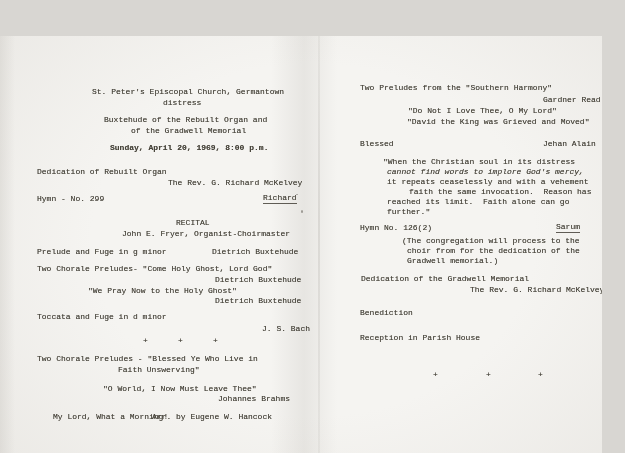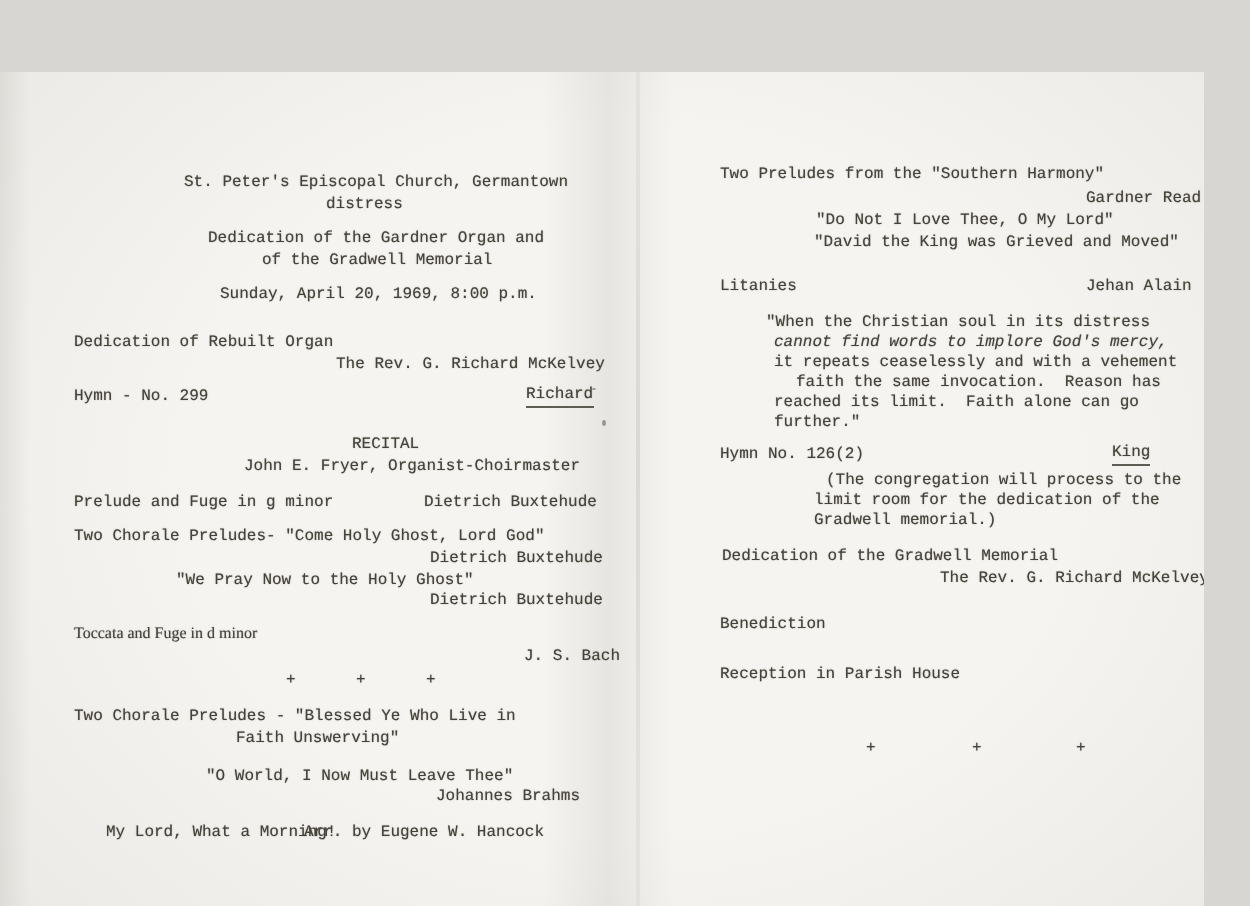--- a/index.html
+++ b/index.html
@@ -63,62 +63,62 @@
 
 <div class="scan">
   <div class="page page-left"></div>
   <div class="page page-right"></div>
   <div class="crease"></div>
   <div class="speck speck-a"></div>
   <div class="speck speck-b"></div>
   <div id="lines-layer">
       <div class="line" style="left: 92px; top: 51px;">St. Peter's Episcopal Church, Germantown</div>
       <div class="line" style="left: 163px; top: 62px;">distress</div>
-      <div class="line" style="left: 104px; top: 79px;">Dedication of the Gardner Organ and</div>
+      <div class="line" style="left: 104px; top: 79px;">Buxtehude of the Rebuilt Organ and</div>
       <div class="line" style="left: 131px; top: 90px;">of the Gradwell Memorial</div>
-      <div class="line" style="left: 110px; top: 107px;">Sunday, April 20, 1969, 8:00 p.m.</div>
+      <div class="line" style="left: 110px; top: 107px; font-weight: bold;">Sunday, April 20, 1969, 8:00 p.m.</div>
       <div class="line" style="left: 37px; top: 131px;">Dedication of Rebuilt Organ</div>
       <div class="line" style="left: 168px; top: 142px;">The Rev. G. Richard McKelvey</div>
       <div class="line" style="left: 37px; top: 158px; font-family: Liberation Mono, monospace;">Hymn - No. 299</div>
       <div class="line underline" style="left: 263px; top: 157px;">Richard</div>
       <div class="line" style="left: 176px; top: 182px;">RECITAL</div>
       <div class="line" style="left: 122px; top: 193px;">John E. Fryer, Organist-Choirmaster</div>
       <div class="line" style="left: 37px; top: 211px;">Prelude and Fuge in g minor</div>
       <div class="line" style="left: 212px; top: 211px;">Dietrich Buxtehude</div>
       <div class="line" style="left: 37px; top: 228px;">Two Chorale Preludes- "Come Holy Ghost, Lord God"</div>
       <div class="line" style="left: 215px; top: 239px;">Dietrich Buxtehude</div>
       <div class="line" style="left: 88px; top: 250px;">"We Pray Now to the Holy Ghost"</div>
       <div class="line" style="left: 215px; top: 260px;">Dietrich Buxtehude</div>
-      <div class="line" style="left: 37px; top: 276px; font-family: Liberation Serif, serif;">Toccata and Fuge in d minor</div>
+      <div class="line" style="left: 37px; top: 276px;">Toccata and Fuge in d minor</div>
       <div class="line" style="left: 262px; top: 288px; text-align: center;">J. S. Bach</div>
       <div class="line" style="left: 143px; top: 300px;">+</div>
       <div class="line" style="left: 178px; top: 300px;">+</div>
       <div class="line" style="left: 213px; top: 300px;">+</div>
       <div class="line" style="left: 37px; top: 318px;">Two Chorale Preludes - "Blessed Ye Who Live in</div>
       <div class="line" style="left: 118px; top: 329px;">Faith Unswerving"</div>
       <div class="line" style="left: 103px; top: 348px;">"O World, I Now Must Leave Thee"</div>
       <div class="line" style="left: 218px; top: 358px;">Johannes Brahms</div>
       <div class="line" style="left: 53px; top: 376px;">My Lord, What a Morning!</div>
       <div class="line" style="left: 152px; top: 376px; text-align: right;">Arr. by Eugene W. Hancock</div>
       <div class="line" style="left: 360px; top: 47px;">Two Preludes from the "Southern Harmony"</div>
       <div class="line" style="left: 543px; top: 59px;">Gardner Read</div>
       <div class="line" style="left: 408px; top: 70px;">"Do Not I Love Thee, O My Lord"</div>
       <div class="line" style="left: 407px; top: 81px;">"David the King was Grieved and Moved"</div>
-      <div class="line" style="left: 360px; top: 103px;">Litanies</div>
+      <div class="line" style="left: 360px; top: 103px;">Blessed</div>
       <div class="line" style="left: 543px; top: 103px;">Jehan Alain</div>
       <div class="line" style="left: 383px; top: 121px;">"When the Christian soul in its distress</div>
       <div class="line" style="left: 387px; top: 131px; font-style: italic;">cannot find words to implore God's mercy,</div>
       <div class="line" style="left: 387px; top: 141px;">it repeats ceaselessly and with a vehement</div>
-      <div class="line" style="left: 398px; top: 151px; text-align: center;">faith the same invocation.  Reason has</div>
+      <div class="line" style="left: 409px; top: 151px; text-align: center;">faith the same invocation.  Reason has</div>
       <div class="line" style="left: 387px; top: 161px;">reached its limit.  Faith alone can go</div>
       <div class="line" style="left: 387px; top: 171px;">further."</div>
       <div class="line" style="left: 360px; top: 187px;">Hymn No. 126(2)</div>
-      <div class="line underline" style="left: 556px; top: 186px;">King</div>
-      <div class="line" style="left: 413px; top: 200px;">(The congregation will process to the</div>
-      <div class="line" style="left: 407px; top: 210px;">limit room for the dedication of the</div>
+      <div class="line underline" style="left: 556px; top: 186px;">Sarum</div>
+      <div class="line" style="left: 402px; top: 200px;">(The congregation will process to the</div>
+      <div class="line" style="left: 407px; top: 210px;">choir from for the dedication of the</div>
       <div class="line" style="left: 407px; top: 220px;">Gradwell memorial.)</div>
       <div class="line" style="left: 361px; top: 238px;">Dedication of the Gradwell Memorial</div>
       <div class="line" style="left: 470px; top: 249px;">The Rev. G. Richard McKelvey</div>
       <div class="line" style="left: 360px; top: 272px;">Benediction</div>
       <div class="line" style="left: 360px; top: 297px;">Reception in Parish House</div>
       <div class="line" style="left: 433px; top: 334px;">+</div>
       <div class="line" style="left: 486px; top: 334px;">+</div>
       <div class="line" style="left: 538px; top: 334px;">+</div>
     </div>
 </div>

